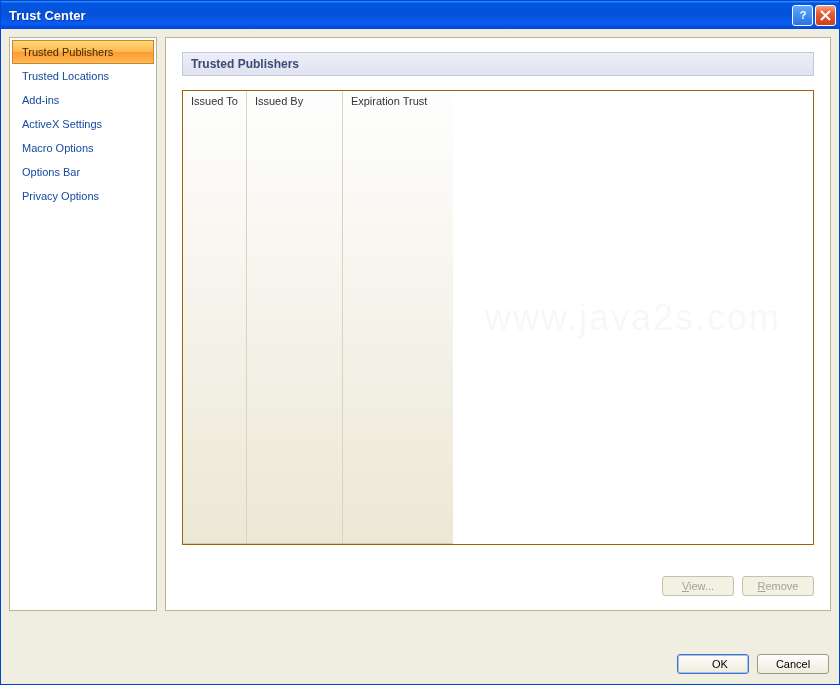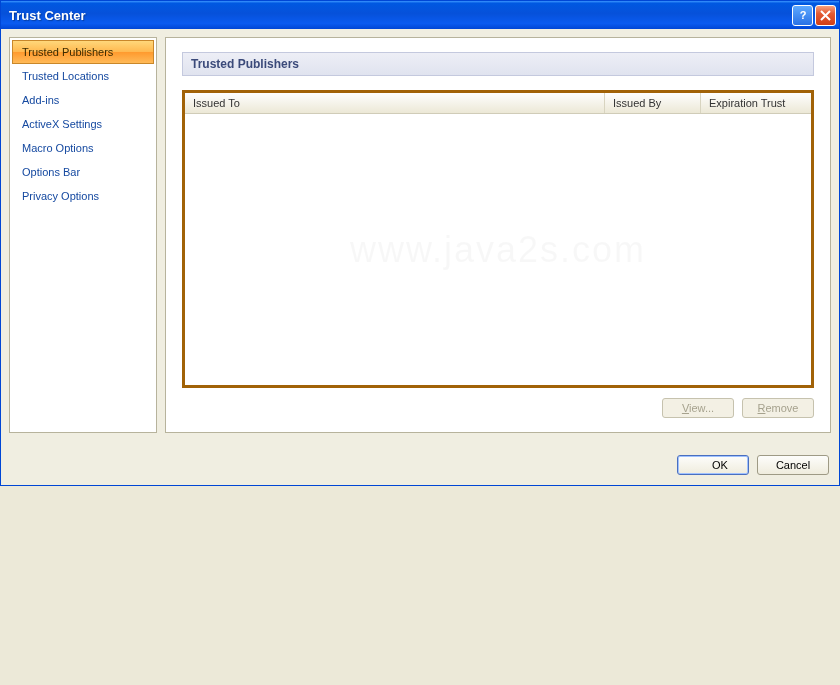--- a/index.html
+++ b/index.html
@@ -6,21 +6,21 @@
 body {
   font-family: Tahoma, "Segoe UI", sans-serif;
   font-size: 11px;
   background: #ece9d8;
   width: 840px;
   height: 685px;
   overflow: hidden;
 }
 .window {
   width: 840px;
-  height: 486px;
+  height: 685px;
   border: 1px solid #0046d5;
   background: #ece9d8;
   display: flex;
   flex-direction: column;
 }
 .titlebar {
   height: 28px;
   background: linear-gradient(to bottom, #3a95ff 0%, #0058e1 8%, #0651da 45%, #0a5bf0 80%, #0046d5 100%);
   display: flex;
   align-items: center;
@@ -86,23 +86,22 @@
   background: linear-gradient(to bottom,#edeef6,#e0e3ef);
   border: 1px solid #c4c9de;
   padding: 4px 8px;
   font-weight: bold;
   color: #3b4a7a;
   font-size: 12px;
   margin-bottom: 14px;
 }
 .list-wrap {
   flex: 1;
-  border: 3px solid #a16207;
-  display: flex;
-  flex-direction: column;
+  border: 1px solid #a16207;
+  display: flex;
 }
 .list-header {
   display: flex;
   background: linear-gradient(to bottom,#fefefe,#ece8d6);
   border-bottom: 1px solid #d0ccb8;
   font-size: 11px;
   color: #333;
 }
 .col {
   padding: 4px 8px;
@@ -129,20 +128,21 @@
 }
 .btn {
   min-width: 72px;
   padding: 3px 14px;
   background: linear-gradient(to bottom,#fdfdfb,#efecdd);
   border: 1px solid #9e9a85;
   border-radius: 3px;
   font-family: inherit;
   font-size: 11px;
   cursor: pointer;
+  margin-top: 21px;
 }
 .btn[disabled] {
   color: #a6a28e;
   border-color: #c6c2ae;
   cursor: default;
   background: #f3f0e4;
 }
 .footer {
   display: flex;
   justify-content: flex-end;

